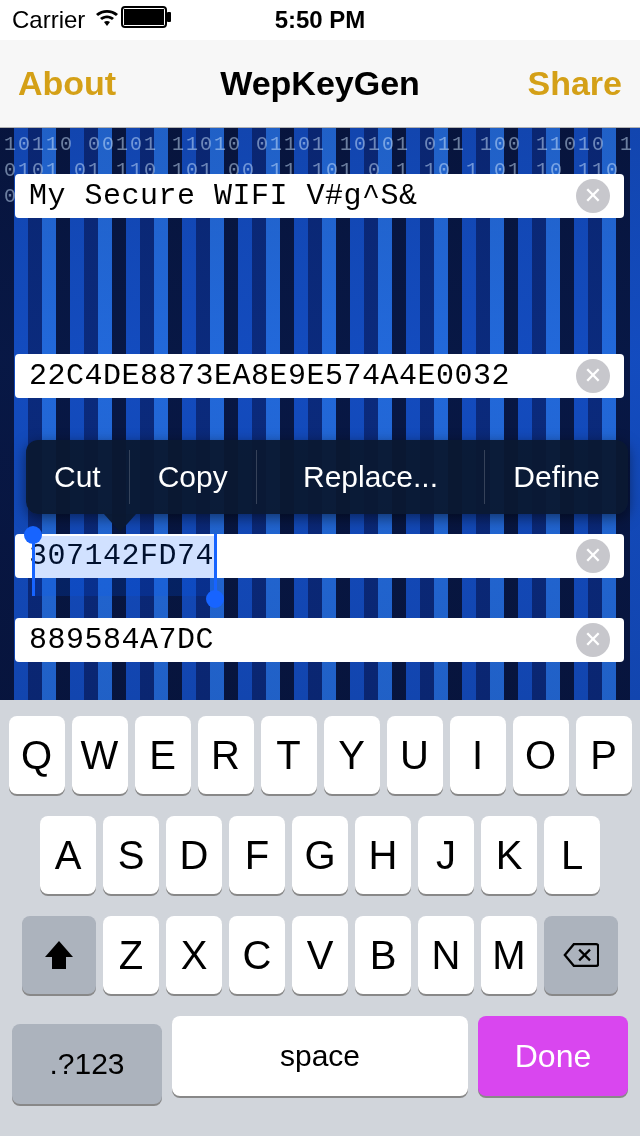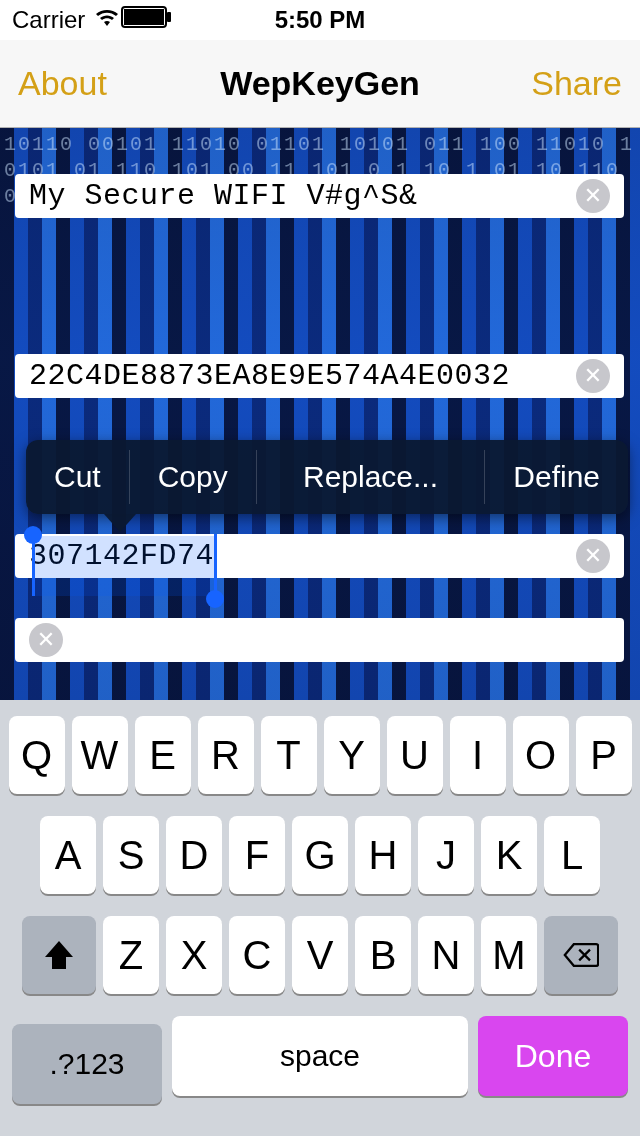--- a/index.html
+++ b/index.html
@@ -7,21 +7,21 @@
 
   
   .status-bar { height: 40px; display: flex; align-items: center; justify-content: flex-start; padding: 0 12px; font-size: 24px; font-weight: 500; color: #000; }
   .status-left, .status-right { display: flex; align-items: center; gap: 8px; }
   .status-time { position: absolute; left: 0; right: 0; text-align: center; font-weight: 600; }
   .wifi-icon, .battery-icon { display: inline-block; }
 
   
   .nav-bar { height: 88px; display: flex; align-items: center; justify-content: space-between; padding: 0 18px; border-bottom: 1px solid #b2b2b2; background: #f7f7f7; }
   .nav-title { position: absolute; left: 0; right: 0; text-align: center; font-size: 34px; font-weight: 700; color: #000; }
-  .nav-btn { font-size: 34px; font-weight: 400; color: #d4a017; z-index: 2; background: none; border: none; cursor: pointer; }
+  .nav-btn { font-size: 34px; font-weight: 700; color: #d4a017; z-index: 2; background: none; border: none; cursor: pointer; }
 
   
   .content { position: relative; height: 572px; overflow: hidden; background: #0a2a6a; }
   .matrix-bg { position: absolute; inset: 0; background:
       repeating-linear-gradient(90deg,
         rgba(7,20,60,0.9) 0 14px,
         rgba(20,80,200,0.8) 14px 28px,
         rgba(10,40,120,0.85) 28px 42px,
         rgba(40,120,240,0.75) 42px 56px),
       linear-gradient(180deg, #0a1a4a 0%, #103a9a 40%, #0a1a4a 100%);
@@ -135,20 +135,21 @@
     </button>
   </div>
 
   <div class="sel-highlight"></div>
   <div class="sel-bar start"></div>
   <div class="sel-bar end"></div>
   <div class="sel-handle start"></div>
   <div class="sel-handle end"></div>
 
   <div class="field-wrap f4">
+    <input value="889584A7DC" style="">
     <button class="clear-btn">
       <span>✕</span>
     </button>
   </div>
 </div>
 
 <div class="keyboard">
   <div class="krow" id="krow1">
       <button class="key">Q</button>
       <button class="key">W</button>

